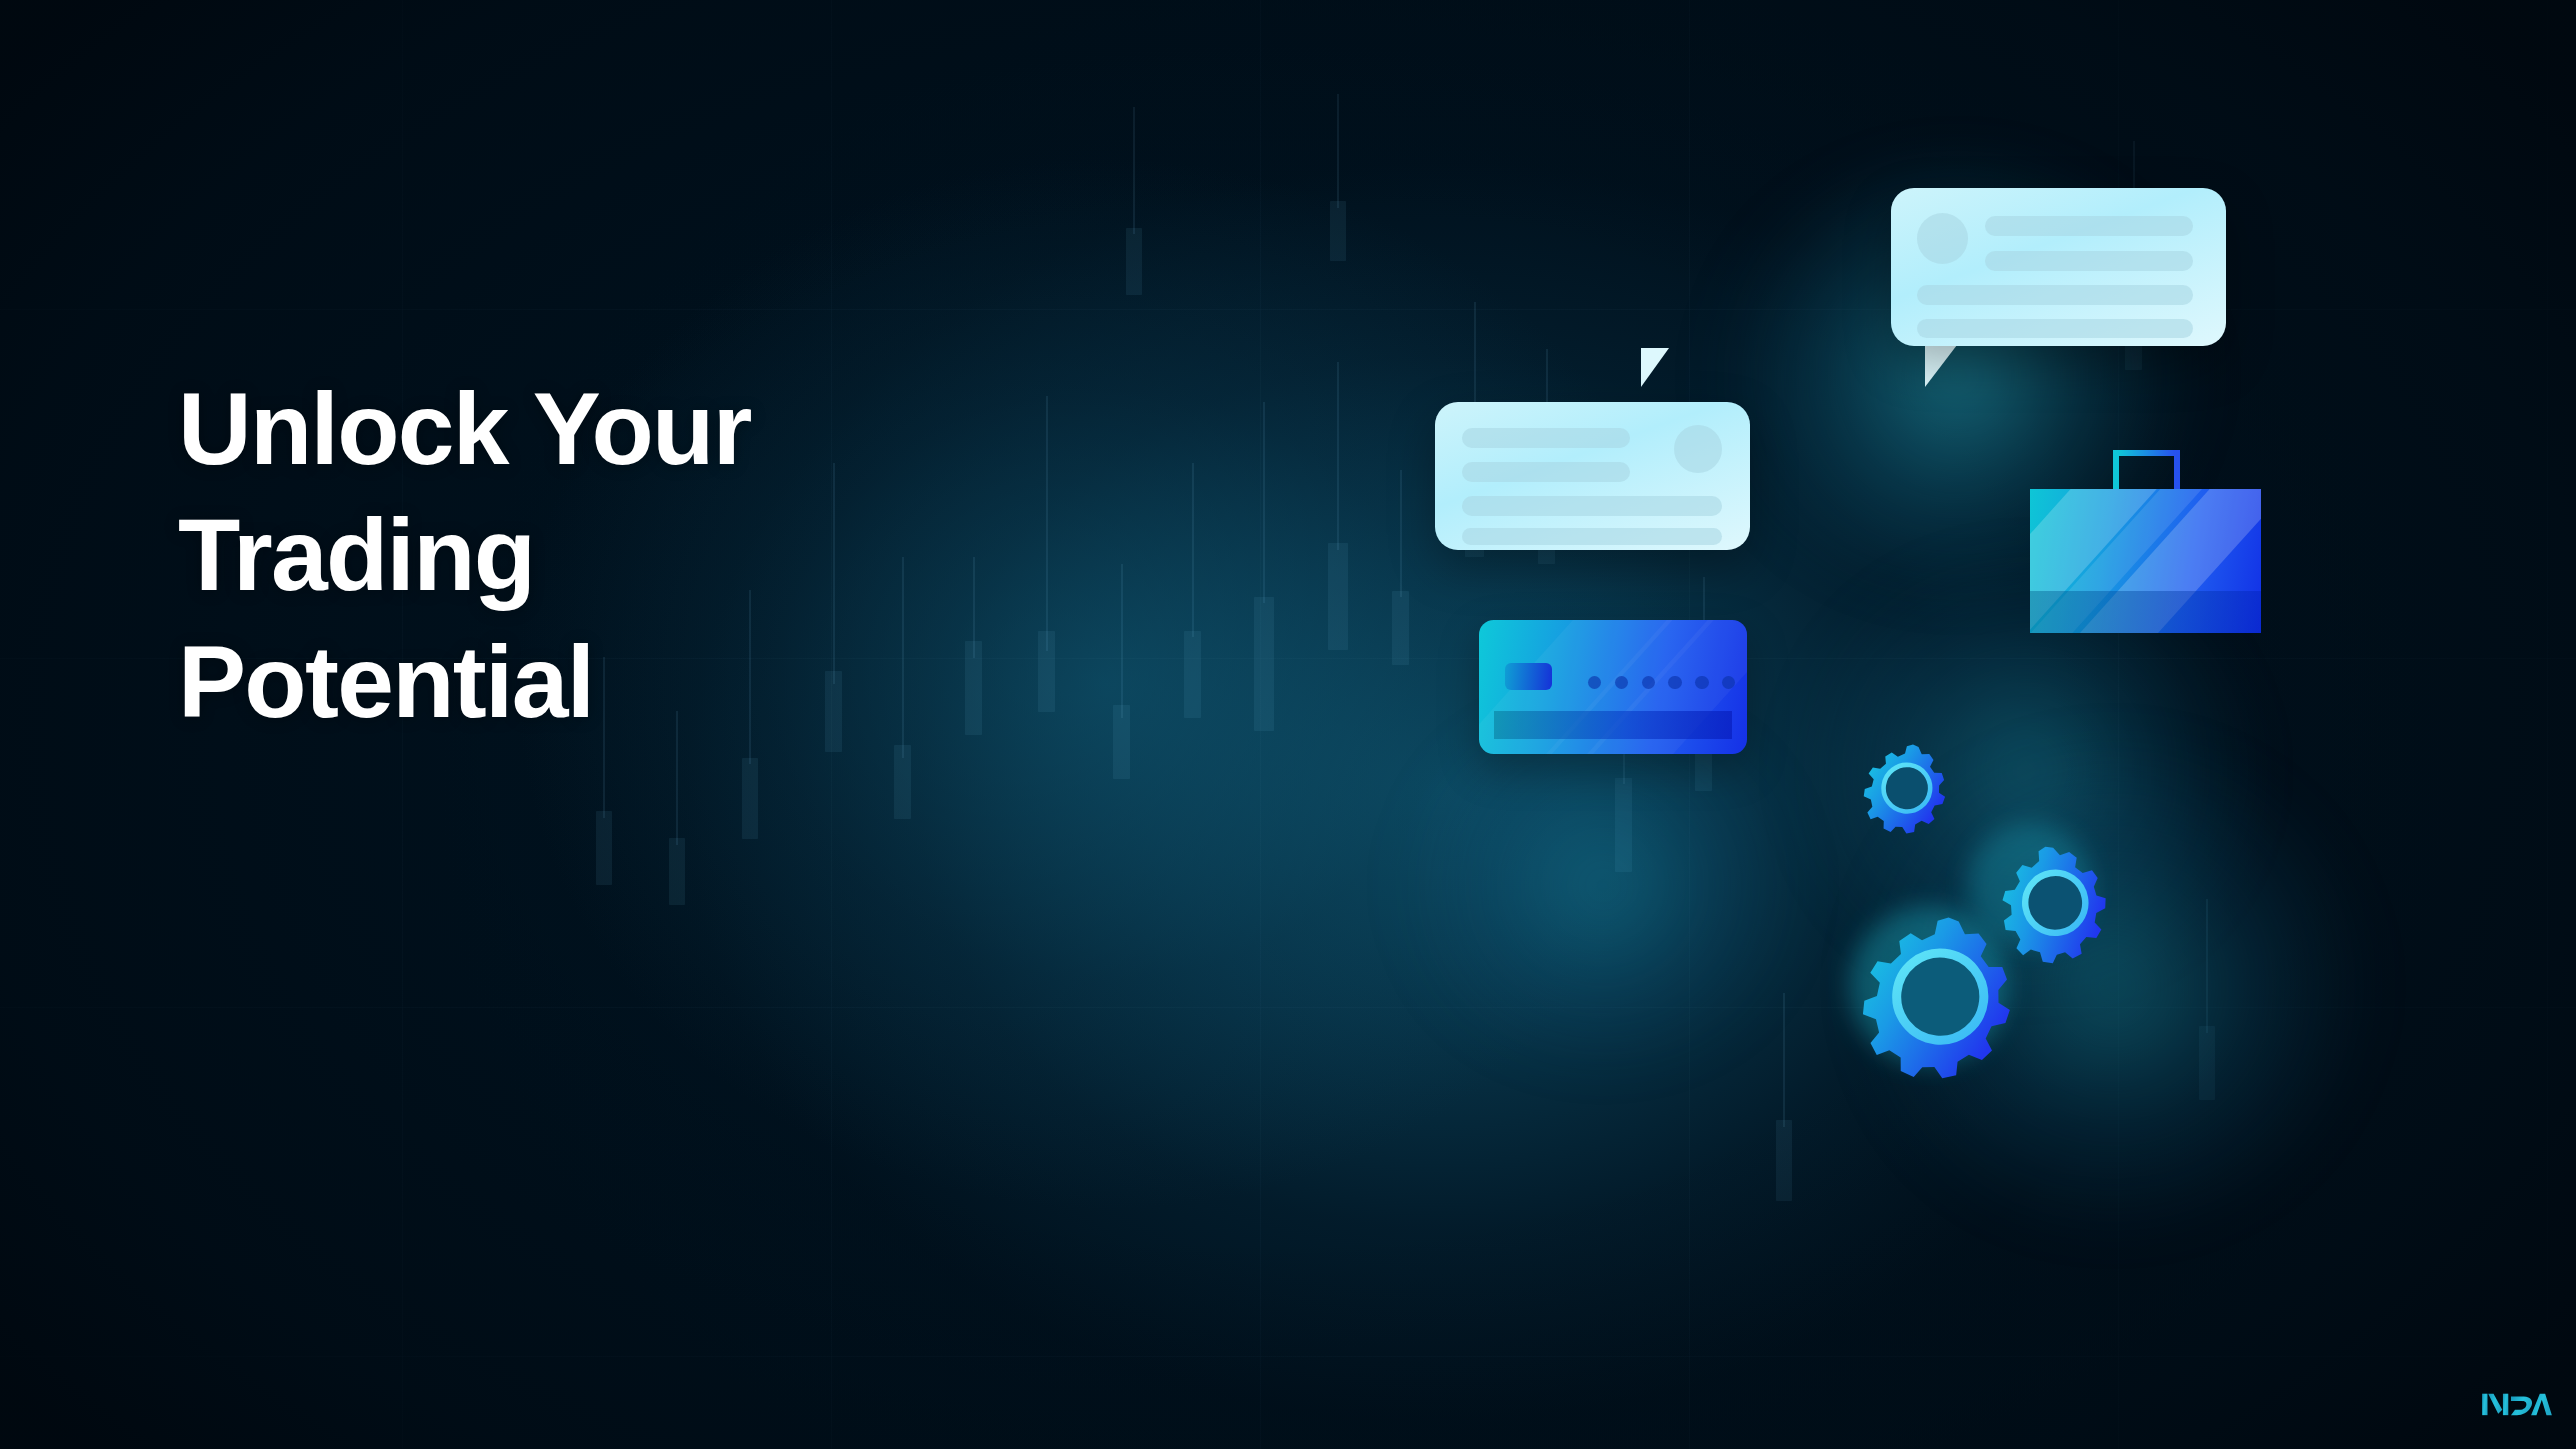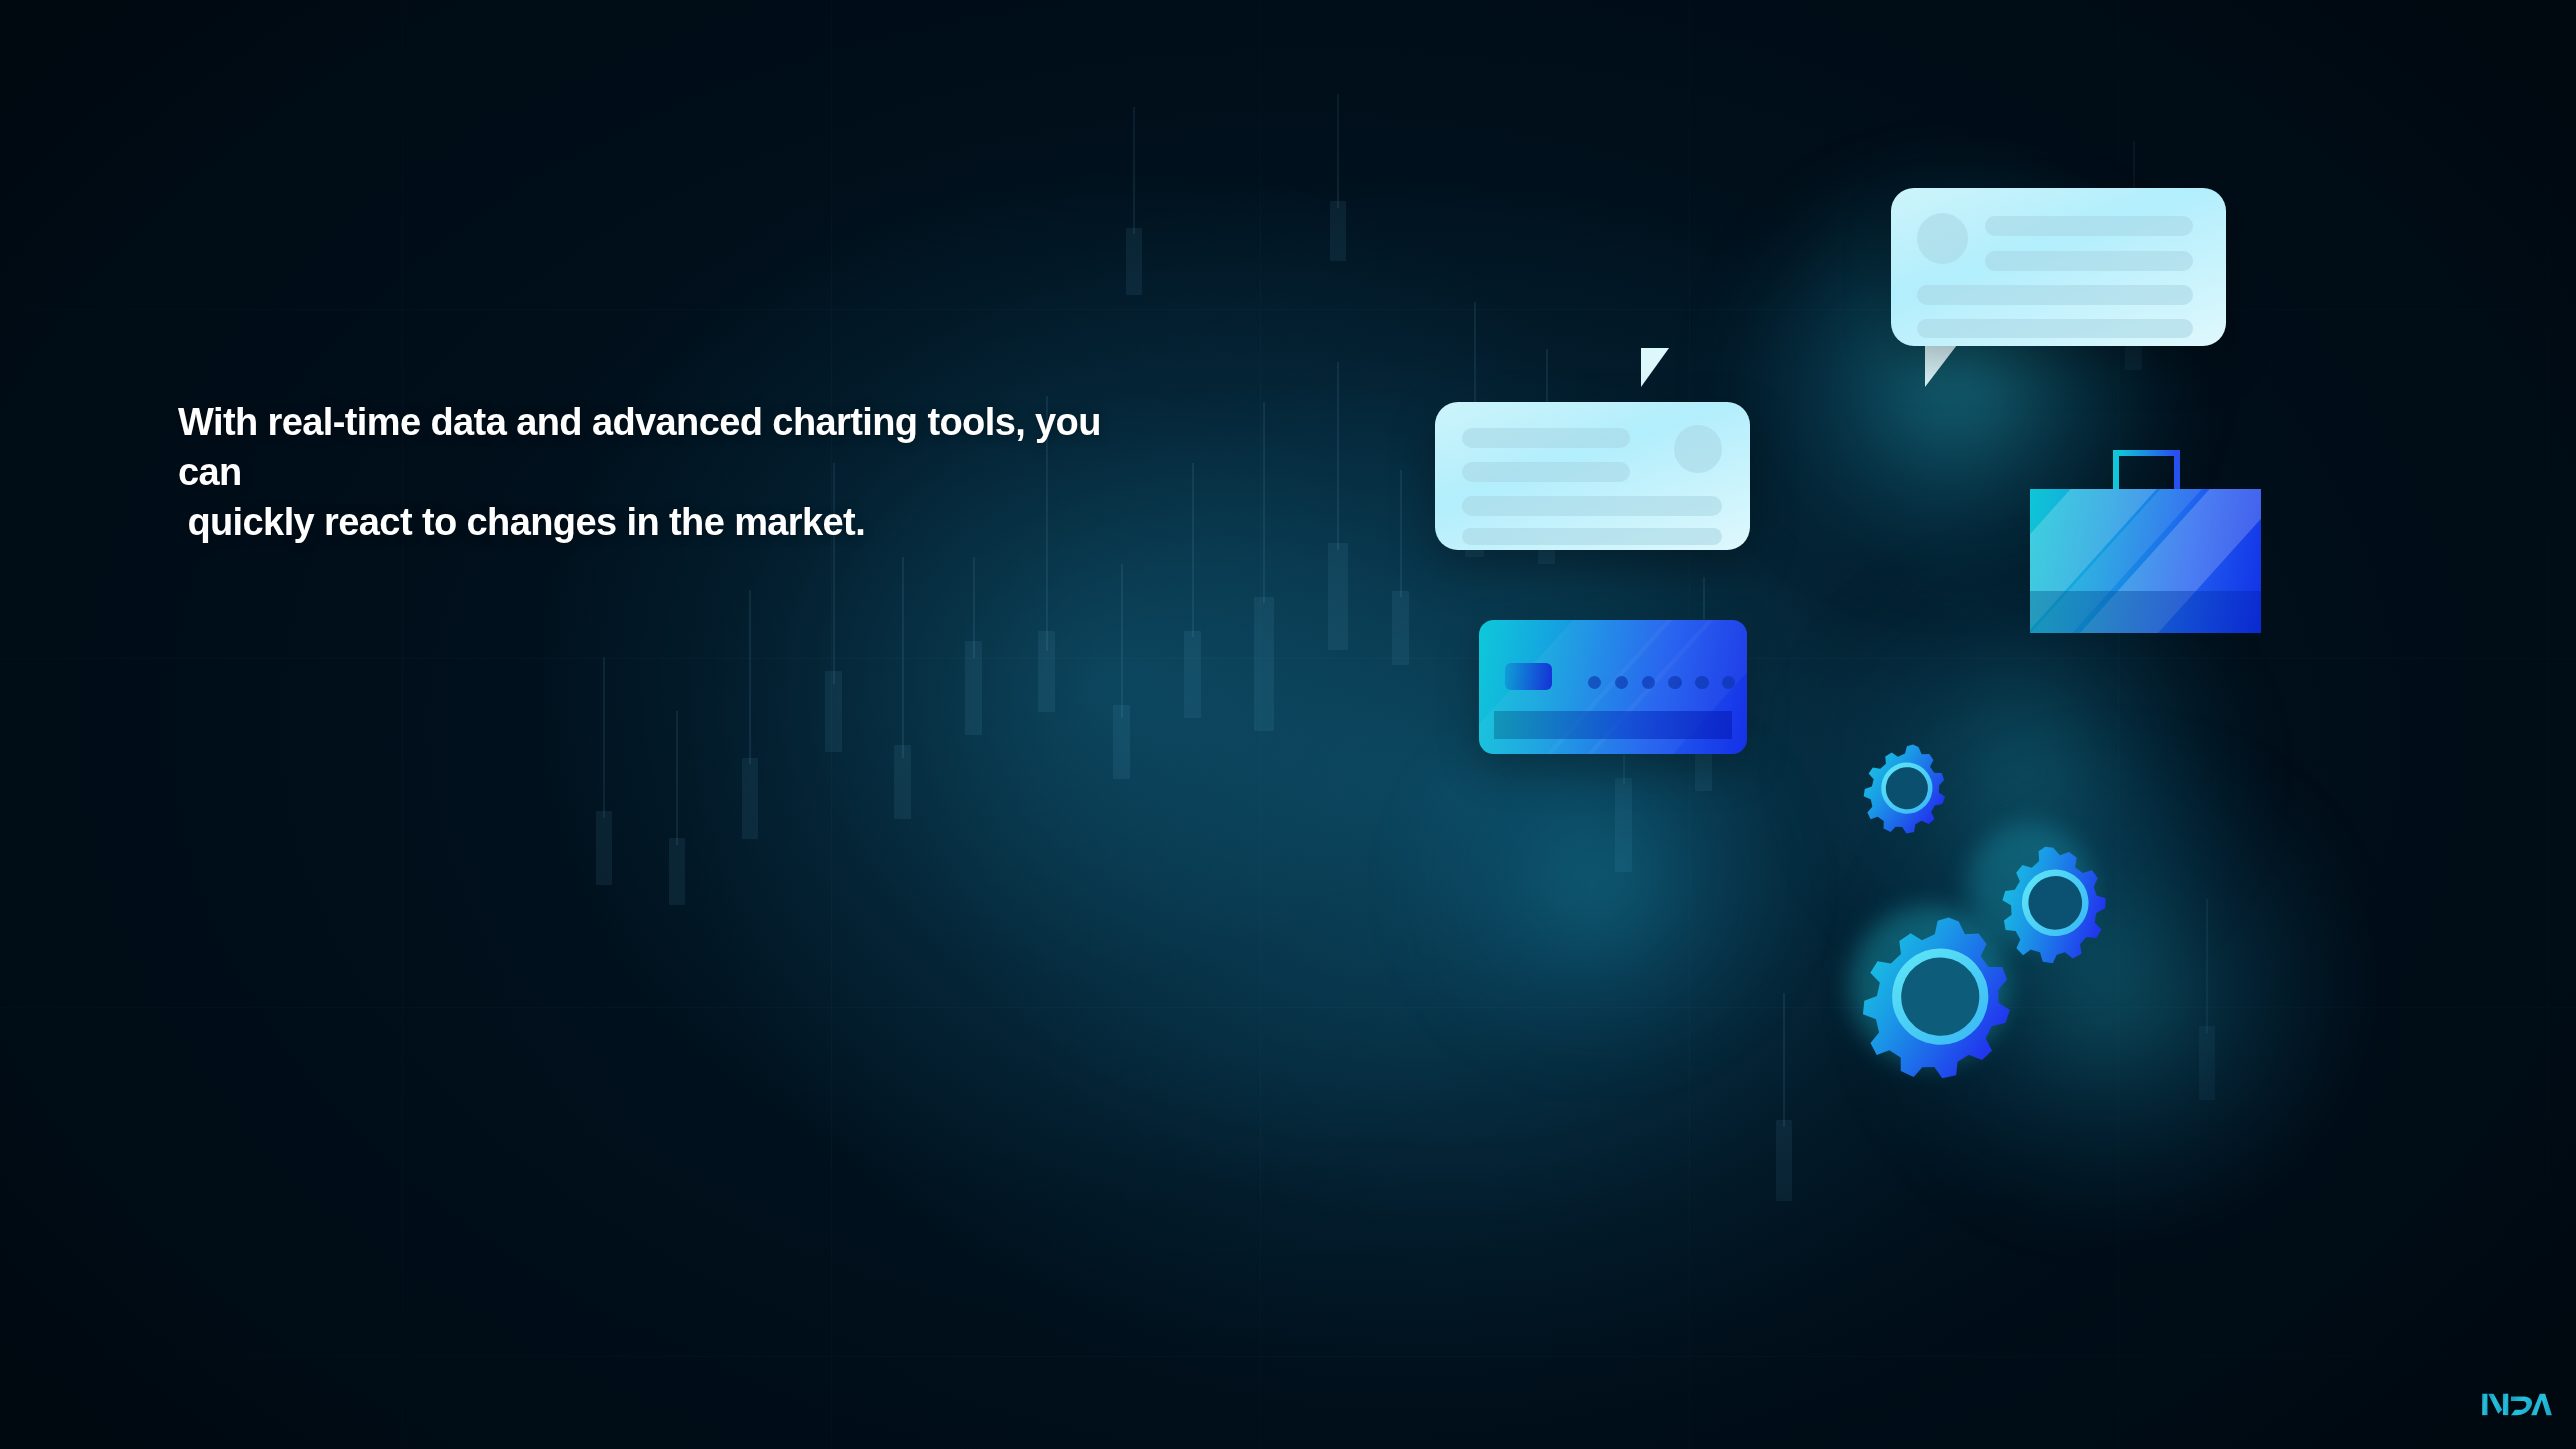--- a/index.html
+++ b/index.html
@@ -297,24 +297,25 @@
         <div class="body" style="top: 121px; height: 67px;"></div>
       </div>
       <div class="candle" style="left: 1330px; top: 94px; width: 16px; height: 168px;">
         <div class="wick" style="top: 0px; height: 114px;"></div>
         <div class="body" style="top: 107px; height: 60px;"></div>
       </div>
     </div>
   <div class="bg-vignette"></div>
 
   <div class="copy">
-    <p class="subcopy">
-      <span class="ln">With real-time data and advanced charting tools, you can</span>
-      <span class="ln ln2">quickly react to changes in the market.</span>
-    </p>
+    <h1 class="headline">
+      <span class="ln">Unlock Your</span>
+      <span class="ln">Trading</span>
+      <span class="ln">Potential</span>
+    </h1>
   </div>
 
   <div class="art">
 
     <div class="glow glow-top"></div>
     <div class="glow glow-card"></div>
     <div class="glow glow-mid"></div>
     <div class="glow glow-low"></div>
 
     <div class="tail" id="tail-top"></div>

